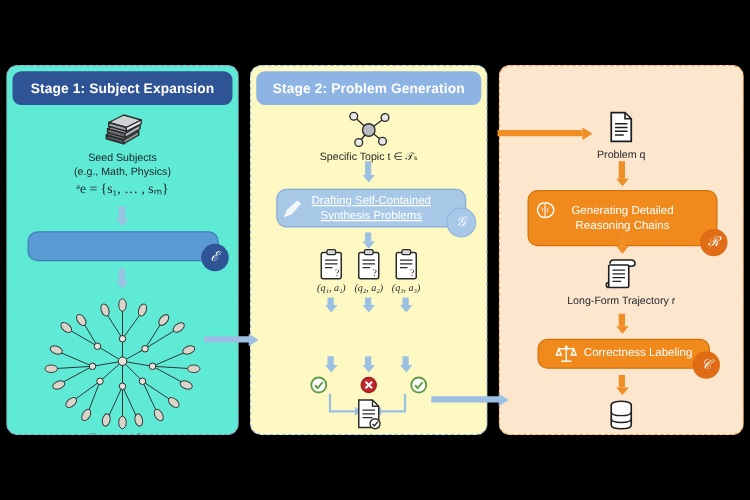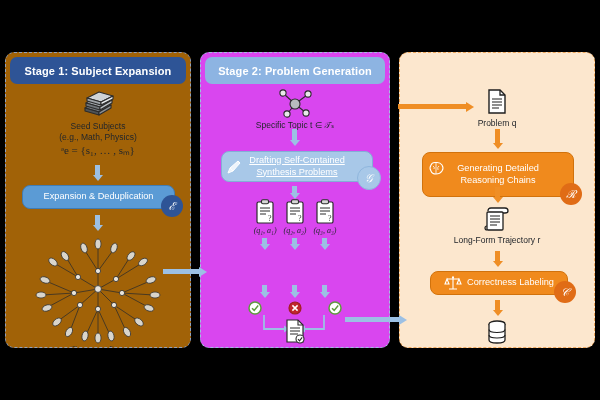--- a/index.html
+++ b/index.html
@@ -1,22 +1,22 @@
 <!DOCTYPE html>
 <html><head>
 <meta charset="utf-8">
 <style>
   html,body{margin:0;padding:0;background:#000;}
   body{width:600px;height:400px;overflow:hidden;
        font-family:"Liberation Sans","DejaVu Sans",sans-serif;}
   #canvas{position:relative;width:600px;height:400px;background:#000;}
   .stage{position:absolute;top:52px;height:296px;border-radius:9px;
          border:1px dashed #9aa3ad;box-sizing:border-box;overflow:hidden;}
-  #stage1{left:5px;width:186px;background:#a16207;border-color:#8fa0bf;}
-  #stage2{left:200px;width:190px;background:#d946ef;border-color:#9ec0de;}
+  #stage1{left:5px;width:186px;background:#5eead4;border-color:#8fa0bf;}
+  #stage2{left:200px;width:190px;background:#fef9c3;border-color:#9ec0de;}
   #stage3{left:399px;width:196px;background:#fce7ce;border-color:#f0a85c;}
   .hdr{position:absolute;left:4px;right:4px;top:4px;height:27px;border-radius:7px;
        display:flex;align-items:center;justify-content:center;
        color:#fff;font-weight:bold;font-size:11px;letter-spacing:.1px;}
   #hdr1{background:#2e5496;}
   #hdr2{background:#8db4e2;}
   #hdr3{background:#ef8200;}
   .node{position:absolute;left:0;right:0;display:flex;flex-direction:column;
         align-items:center;}
   .cap{font-size:8.5px;color:#22262b;text-align:center;line-height:1.25;}
@@ -82,21 +82,20 @@
       <div class="cap">(e.g., Math, Physics)</div>
       <div class="mth">ᵊe = {s₁, … , sₘ}</div>
     </div>
 
     <div class="darr a-blue" style="left:86px;top:112px;">
       <div class="sh" style="height:10px;"></div>
         <div class="hd"></div>
     </div>
 
     <div class="procbox pb-blue" style="position:absolute;left:16px;top:132px;width:153px;height:24px;">
-      <span>Expansion &amp; Deduplication</span>
       <span class="badge bd-blue">ℰ</span>
     </div>
 
     <div class="darr a-blue" style="left:86px;top:162px;">
       <div class="sh" style="height:10px;"></div>
         <div class="hd"></div>
     </div>
 
     <div class="node" style="top:184px;">
       <span class="ico">

